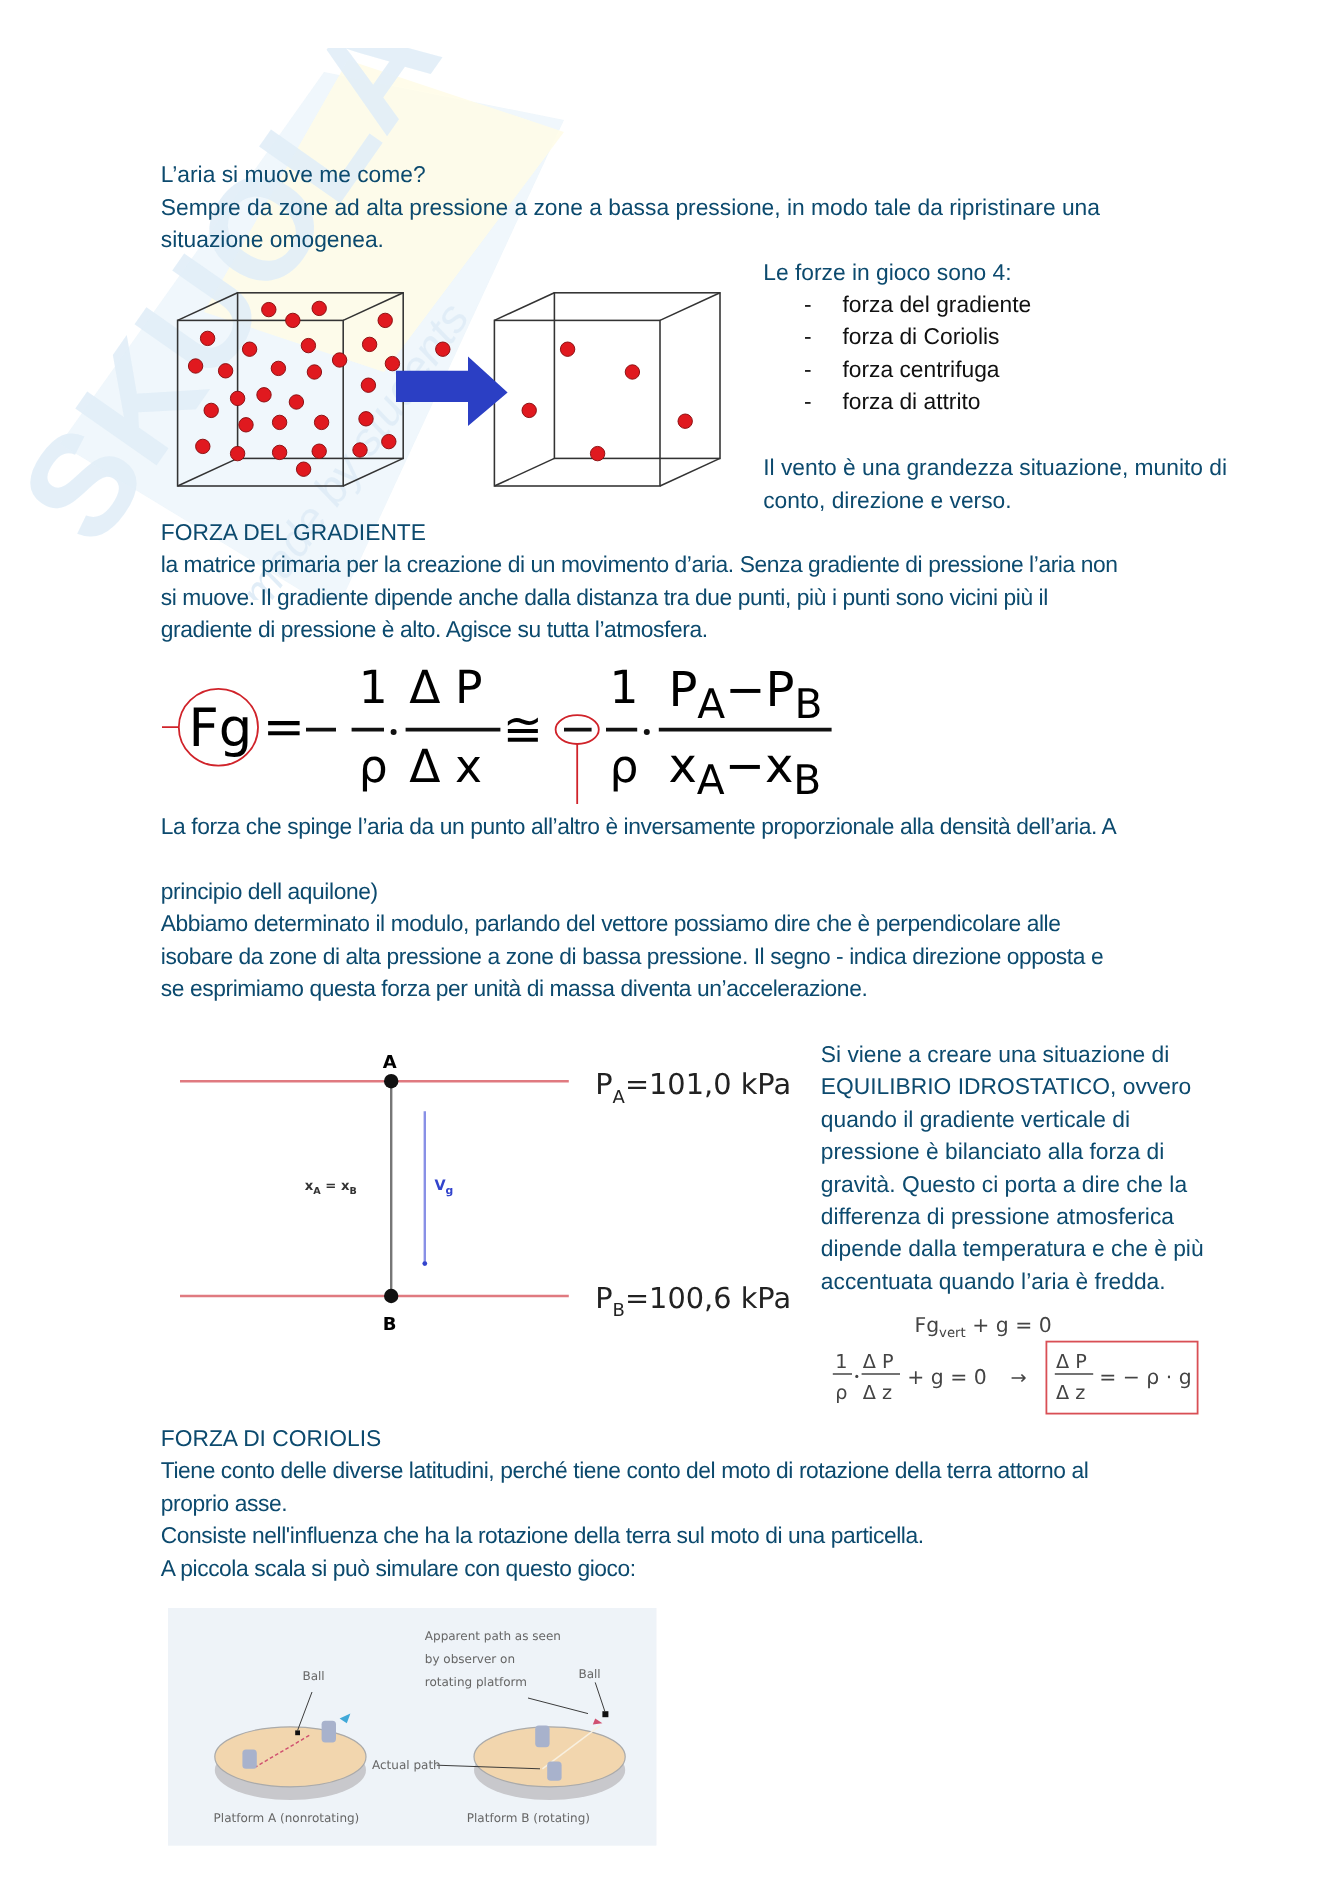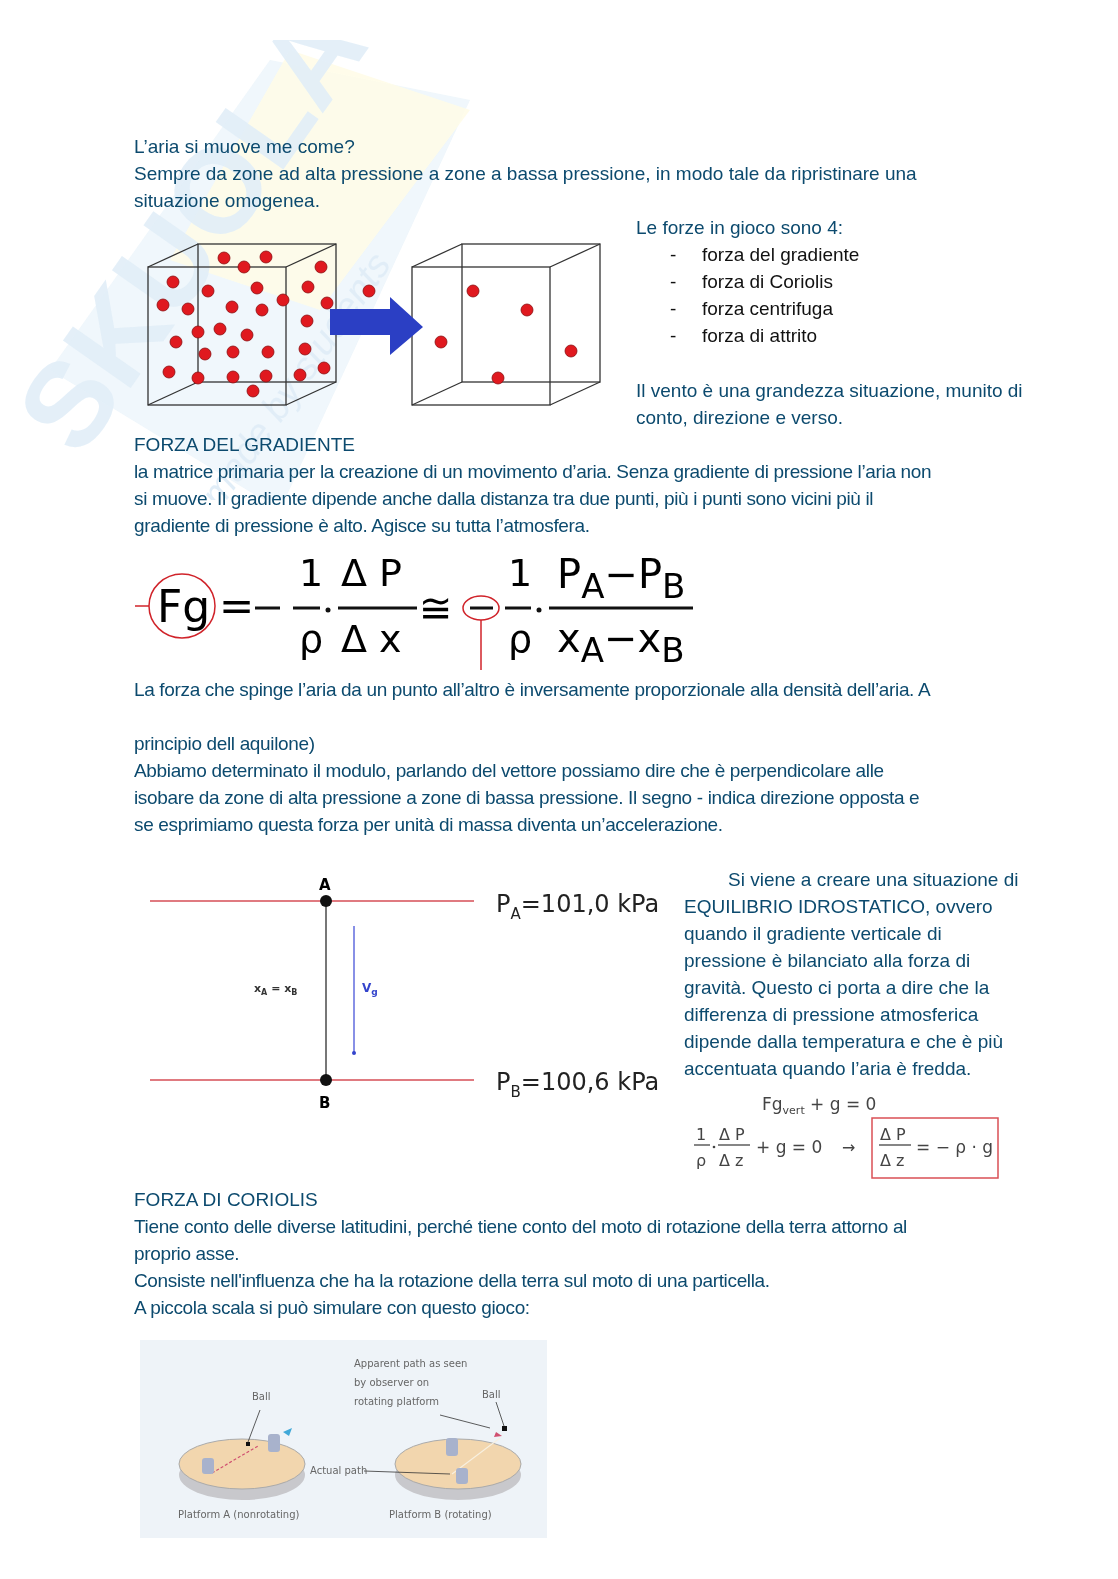--- a/index.html
+++ b/index.html
@@ -149,21 +149,21 @@
     <text x="171" y="28" font-size="15" font-weight="bold">A</text>
     <text x="171" y="246" font-size="15" font-weight="bold">B</text>
     <line x1="206" y1="64" x2="206" y2="190" stroke="#8890e6" stroke-width="2"></line>
     <circle cx="206" cy="191" r="2" fill="#3344cc"></circle>
     <text x="214" y="130" font-size="12" font-weight="bold" fill="#3344cc"><tspan>V</tspan><tspan font-size="9" dy="3">g</tspan></text>
     <text x="106" y="130" font-size="11" font-weight="bold" fill="#333"><tspan>x</tspan><tspan font-size="8" dy="3">A</tspan><tspan dy="-3"> = </tspan><tspan>x</tspan><tspan font-size="8" dy="3">B</tspan></text>
     <text x="348" y="50" font-size="24" fill="#222"><tspan>P</tspan><tspan font-size="15" dy="7">A</tspan><tspan dy="-7">=101,0 kPa</tspan></text>
     <text x="348" y="228" font-size="24" fill="#222"><tspan>P</tspan><tspan font-size="15" dy="7">B</tspan><tspan dy="-7">=100,6 kPa</tspan></text>
   </svg>
 
-  <div class="txt" style="left:684px; top:866px;margin-left:44px;">Si viene a creare una situazione di</div>
+  <div class="txt" style="left:684px; top:866px;">Si viene a creare una situazione di</div>
   <div class="txt" style="left:684px; top:893px;">EQUILIBRIO IDROSTATICO, ovvero</div>
   <div class="txt" style="left:684px; top:920px;">quando il gradiente verticale di</div>
   <div class="txt" style="left:684px; top:947px;text-align:center;">pressione è bilanciato alla forza di</div>
   <div class="txt" style="left:684px; top:974px;">gravità. Questo ci porta a dire che la</div>
   <div class="txt" style="left:684px; top:1001px;">differenza di pressione atmosferica</div>
   <div class="txt" style="left:684px; top:1028px;">dipende dalla temperatura e che è più</div>
   <div class="txt" style="left:684px; top:1055px;">accentuata quando l’aria è fredda.</div>
 
   <svg class="hydro-eq" viewBox="0 0 320 95" font-family="DejaVu Sans, sans-serif" fill="#444">
     <text x="72" y="22" font-size="17"><tspan>Fg</tspan><tspan font-size="11" dy="4">vert</tspan><tspan dy="-4"> + g = 0</tspan></text>

